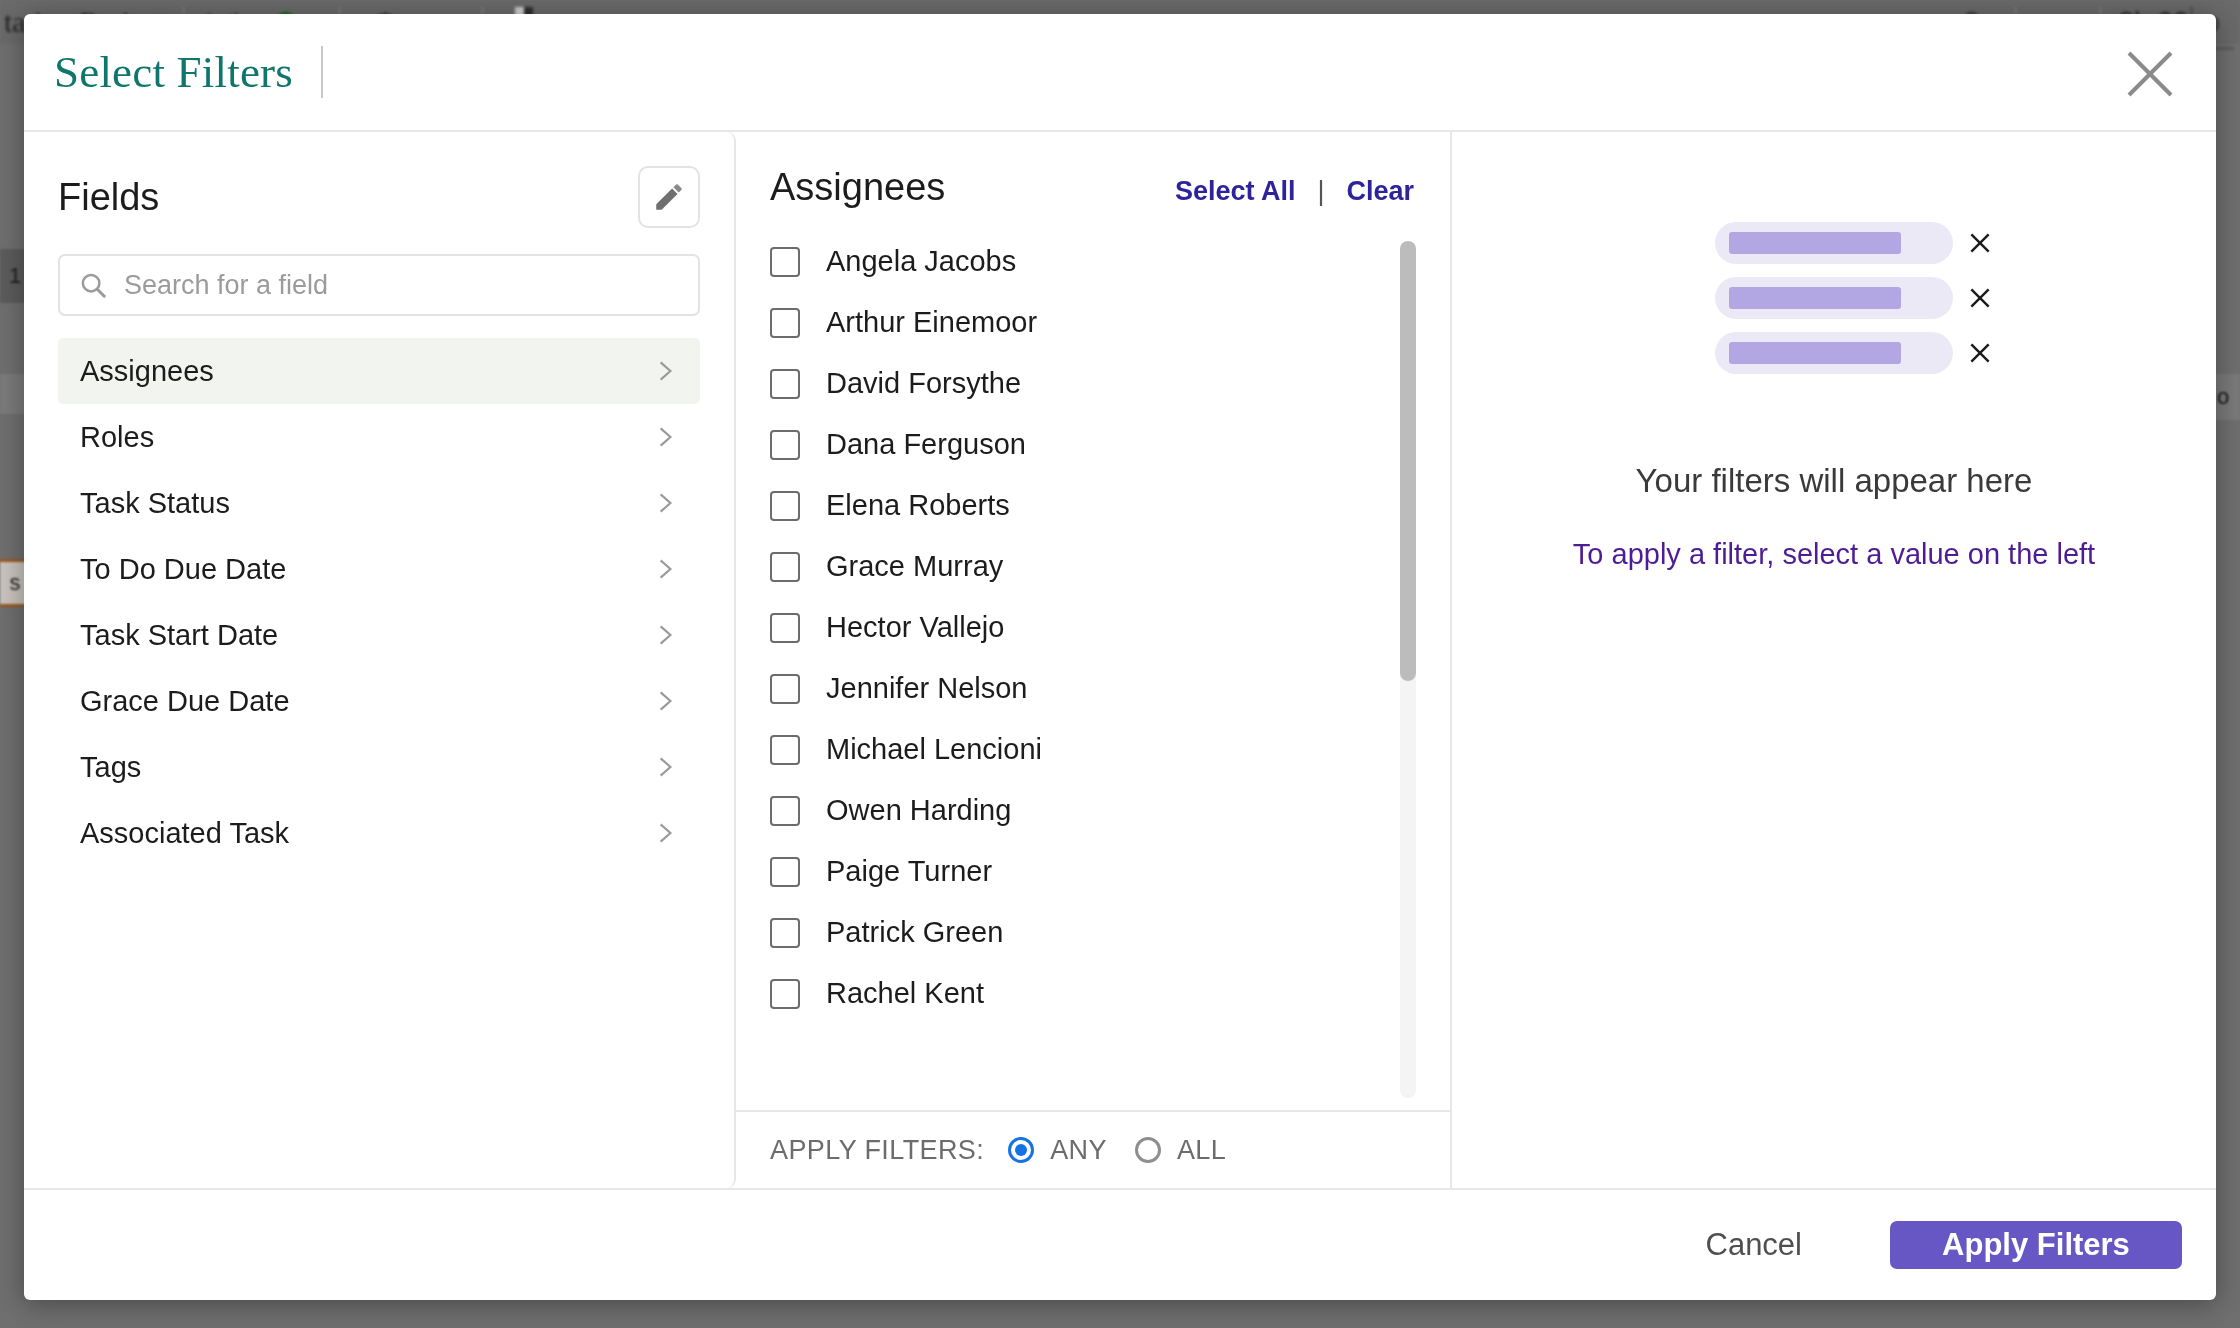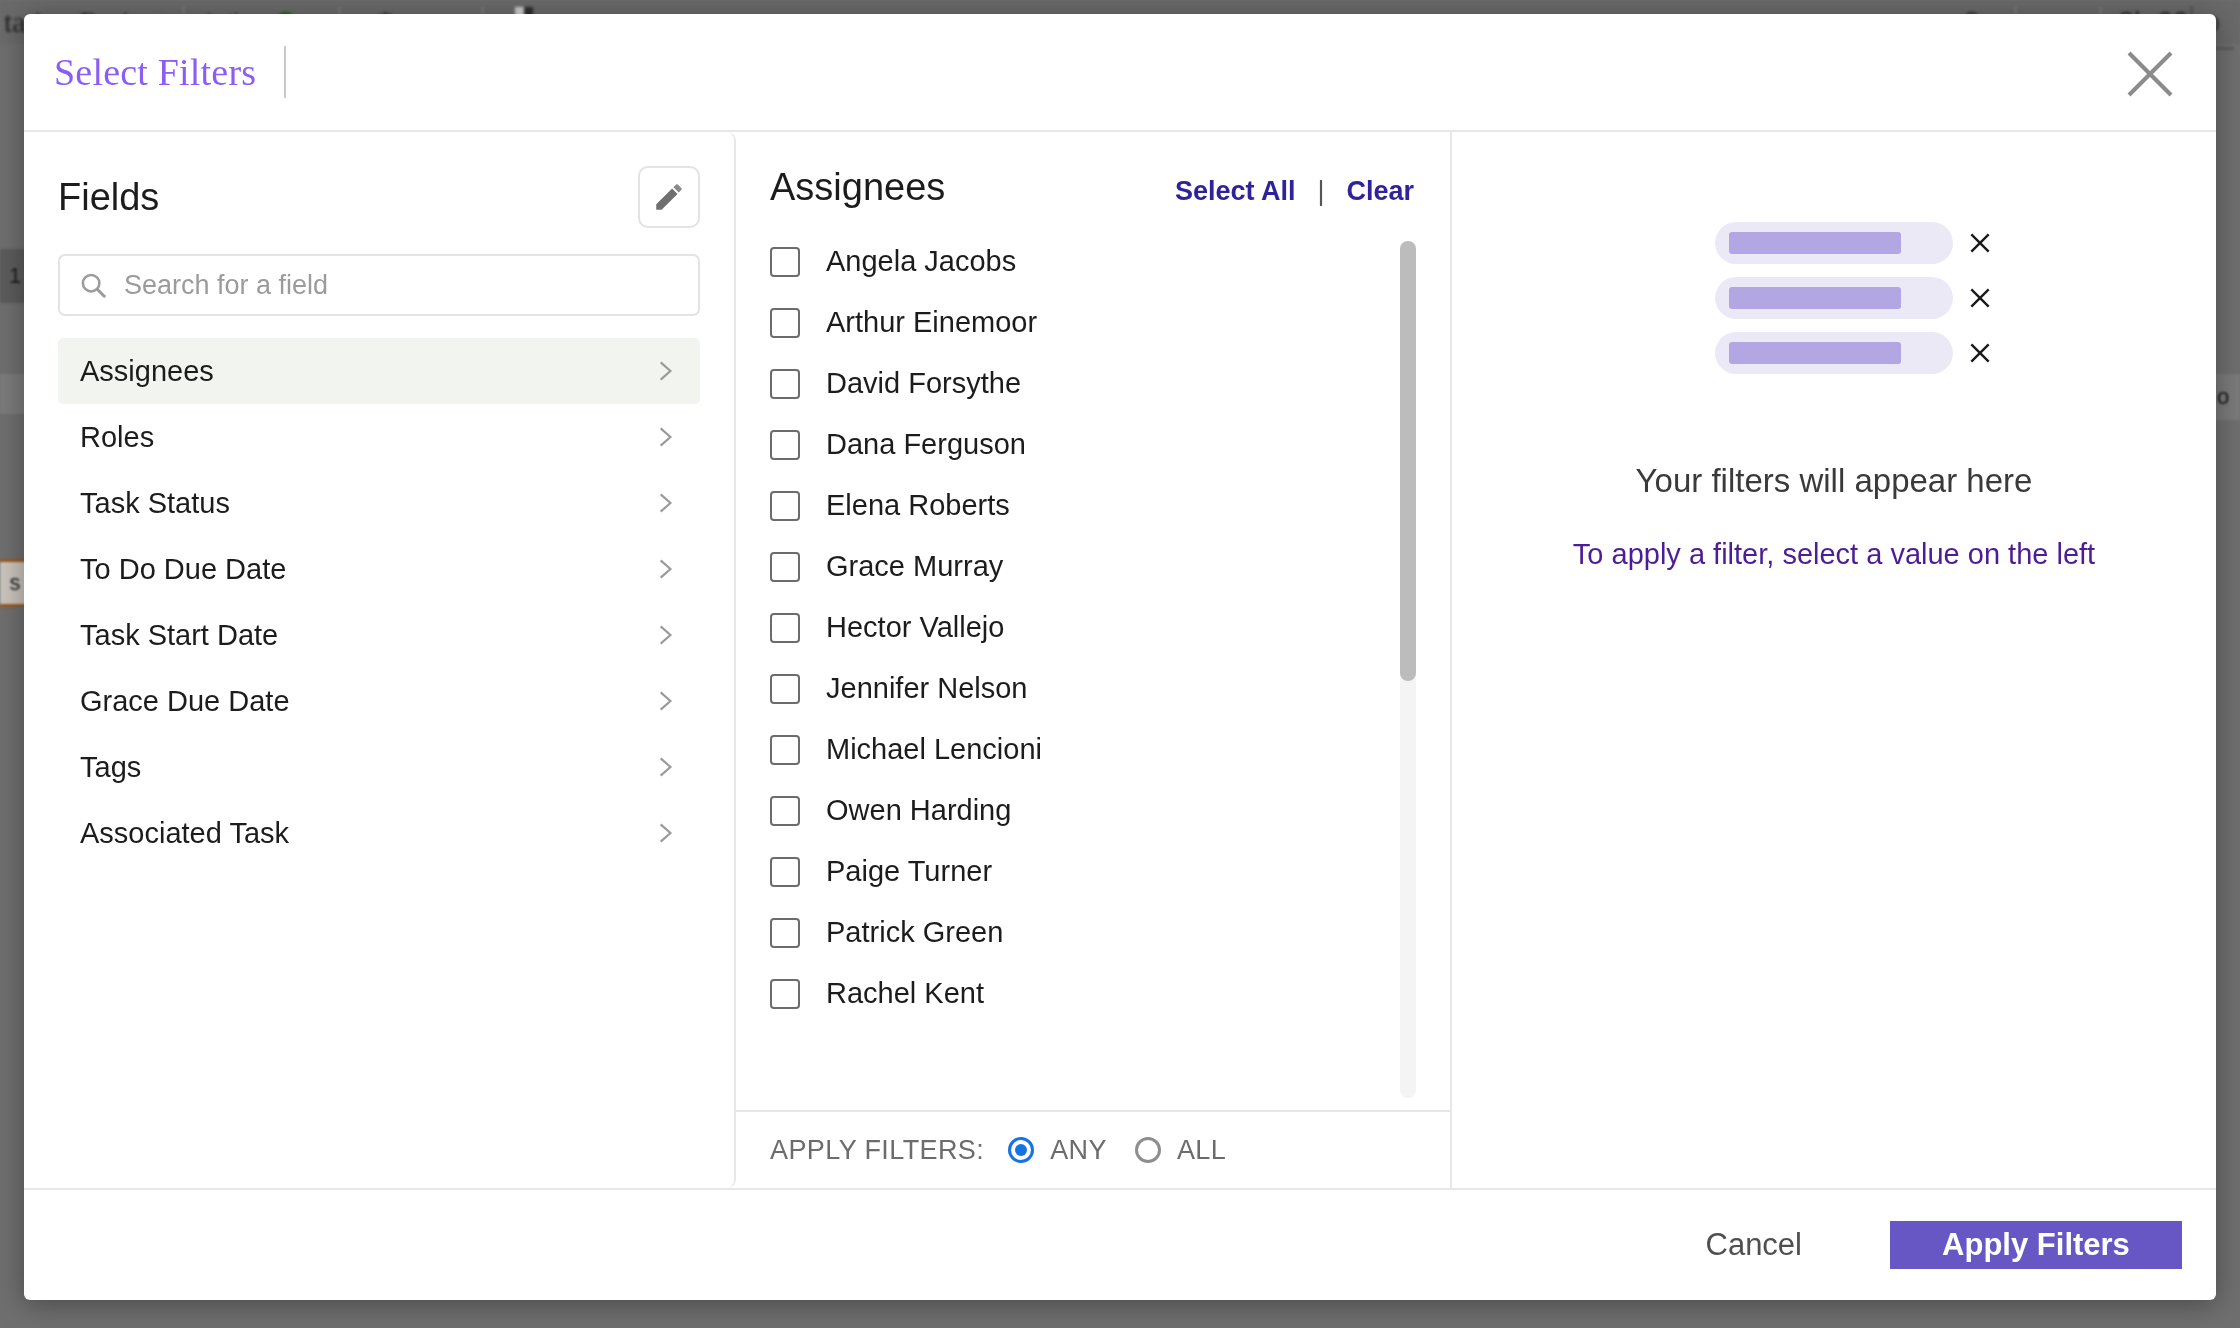--- a/index.html
+++ b/index.html
@@ -79,21 +79,21 @@
 
   
   .modal-header {
     height: 116px; flex: 0 0 116px;
     display: flex; align-items: center;
     padding: 0 34px 0 30px;
     position: relative;
   }
   .modal-title {
     font-family: "Liberation Serif", serif;
-    font-size: 38px; color: #8b5cf6; font-weight: 400;
+    font-size: 45px; color: #0f766e; font-weight: 400;
     letter-spacing: .2px;
   }
   .title-divider {
     width: 2px; height: 52px; background: #c9c9c9; margin-left: 28px;
   }
   .close-btn {
     position: absolute; right: 34px; top: 28px;
     width: 64px; height: 64px;
     display: flex; align-items: center; justify-content: center;
     cursor: pointer;
@@ -249,21 +249,21 @@
     border-top: 2px solid #e7e7e5;
     display: flex; align-items: center; justify-content: flex-end;
     padding-right: 34px; gap: 66px;
   }
   .btn-cancel {
     background: transparent; border: 0; cursor: pointer;
     font-family: "Liberation Sans", sans-serif;
     font-size: 31px; color: #4f4f4f; padding: 12px 22px;
   }
   .btn-apply {
-    border: 0; cursor: pointer; border-radius: 0;
+    border: 0; cursor: pointer; border-radius: 7px;
     background: #6757c4; color: #fff;
     font-family: "Liberation Sans", sans-serif;
     font-size: 31px; font-weight: bold;
     width: 292px; height: 48px;
   }
 </style>
 </head>
 <body>
 
 <div id="app-backdrop">

